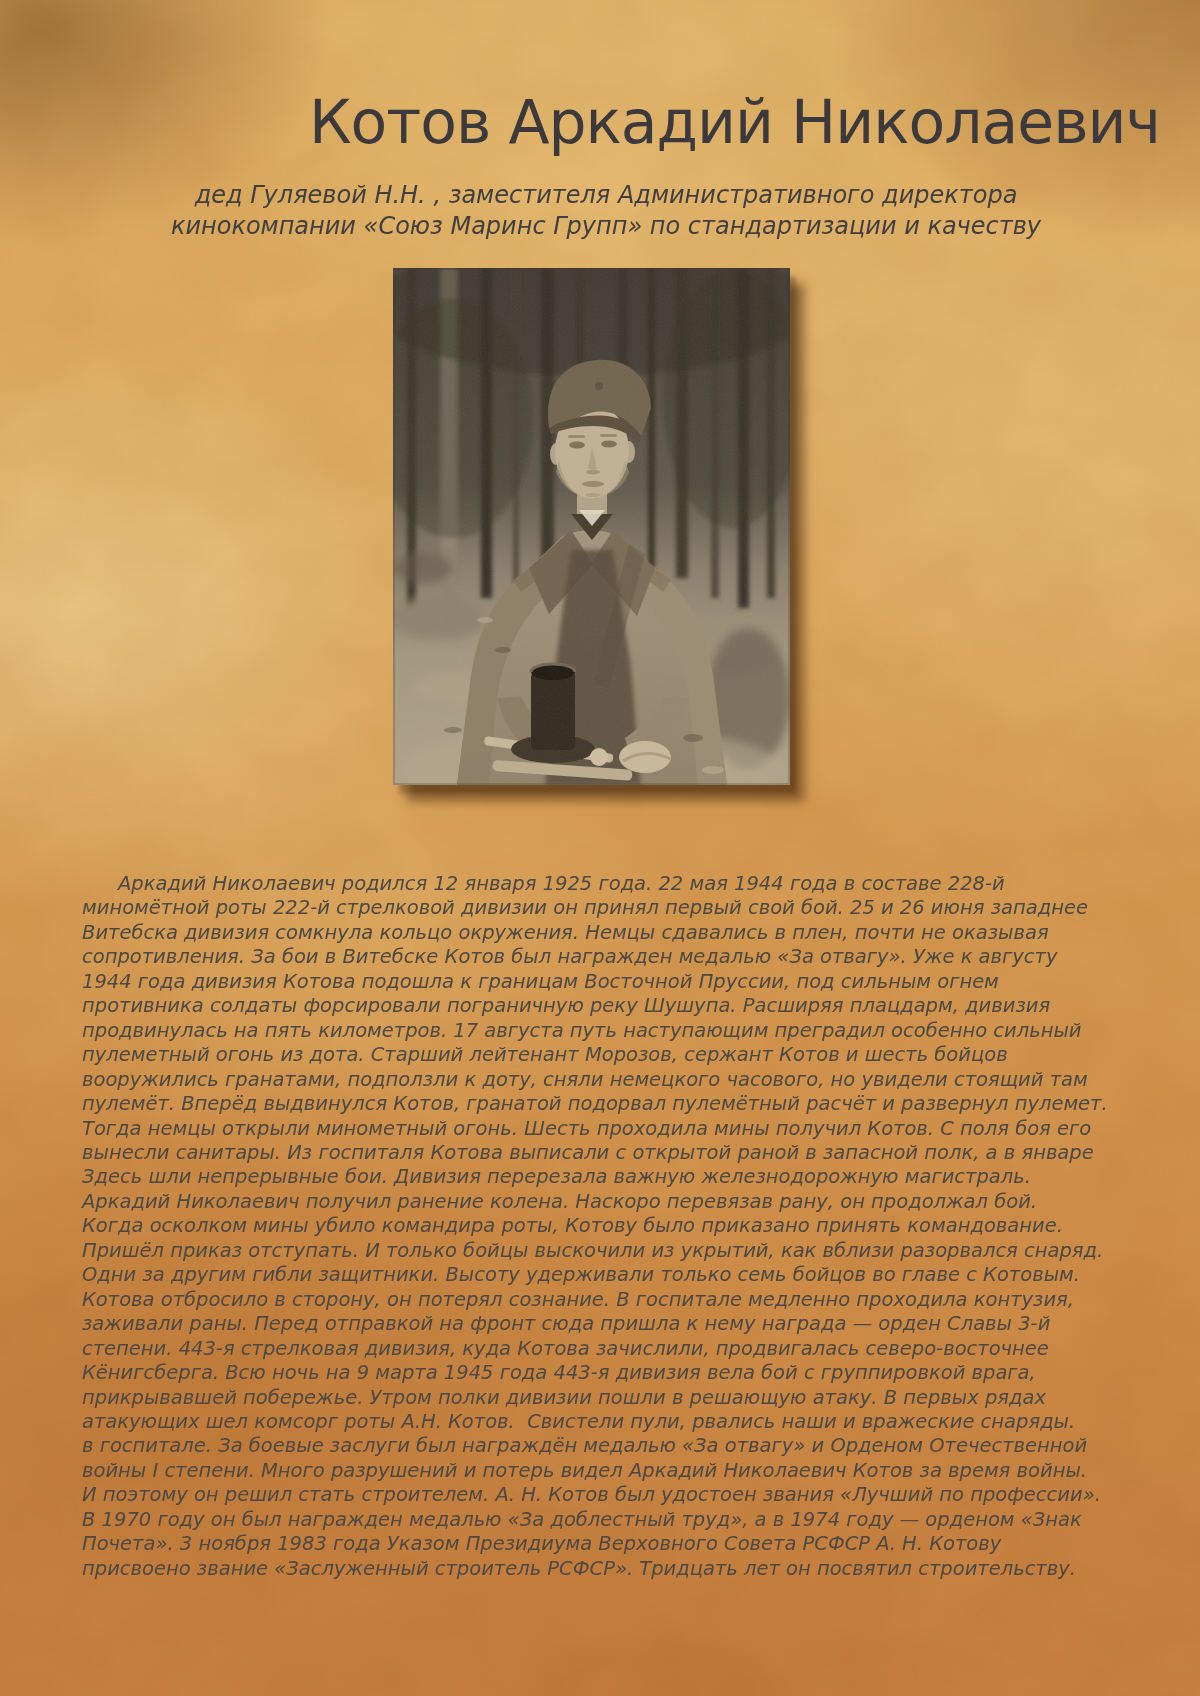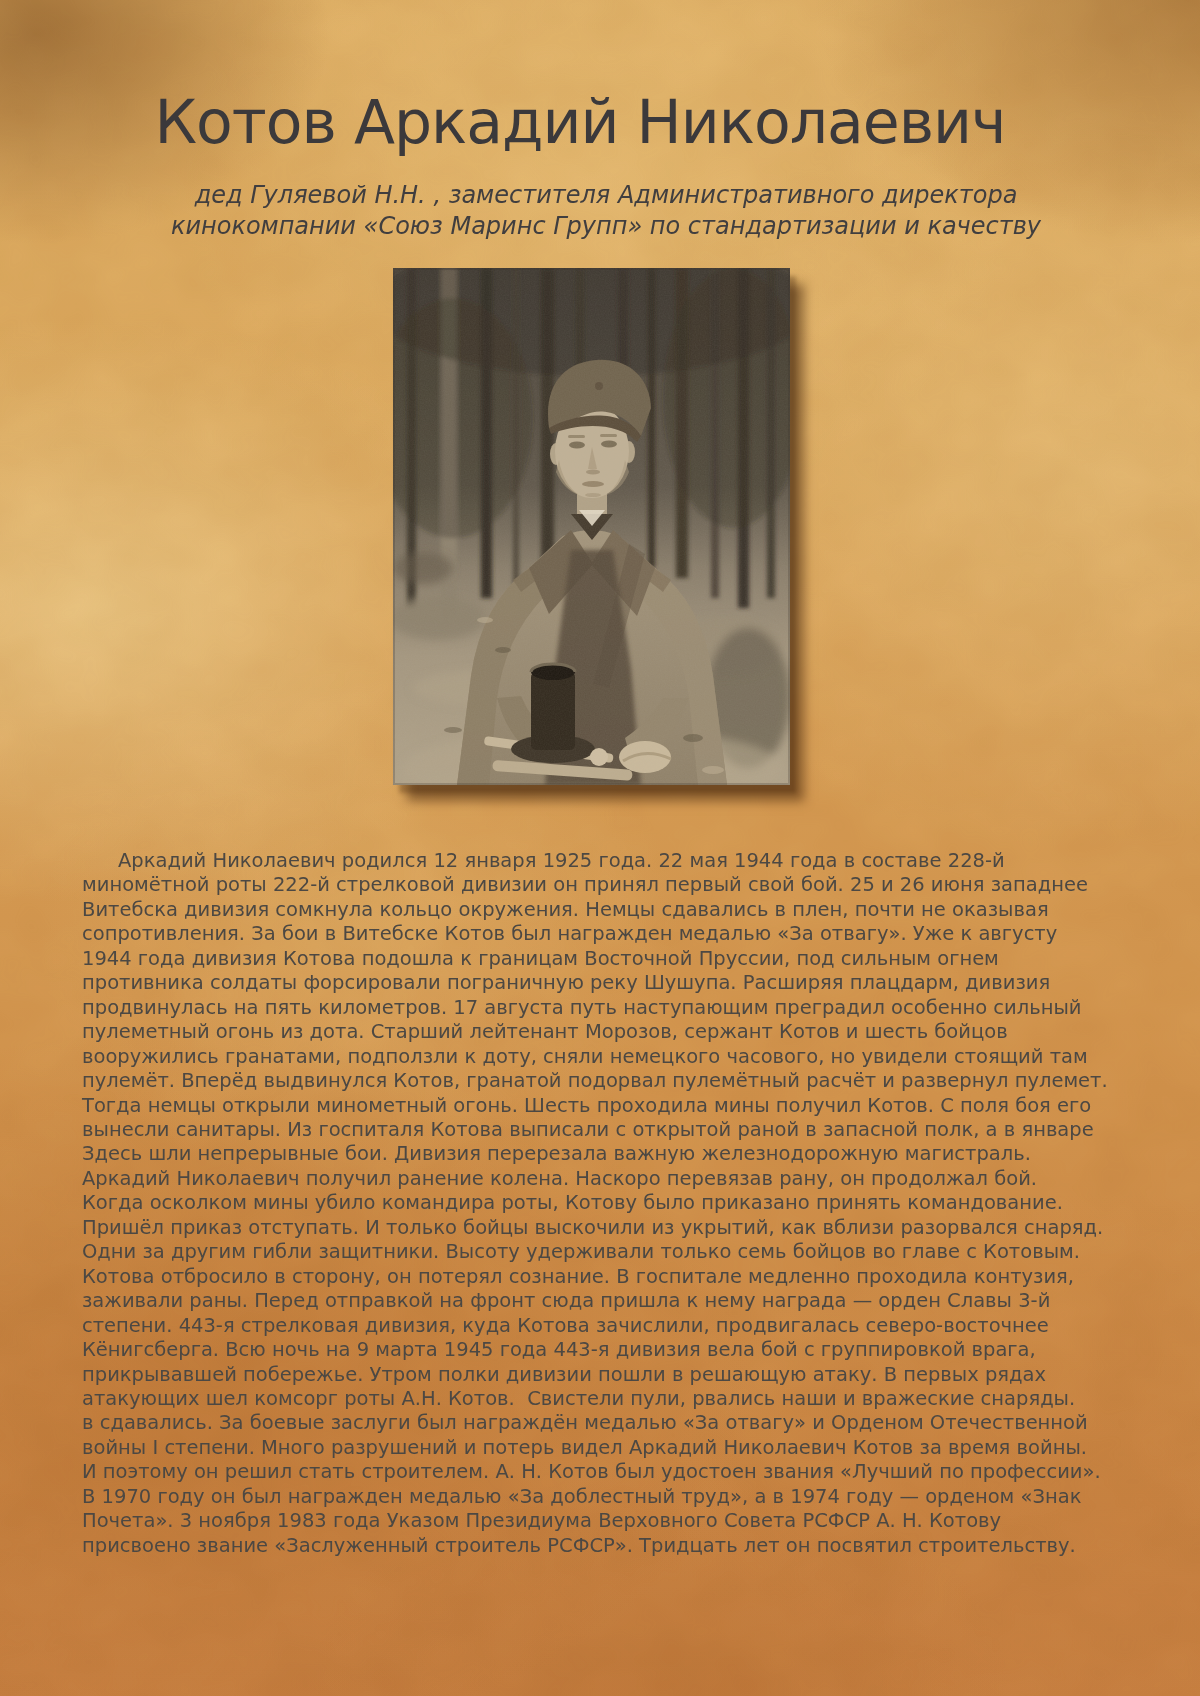--- a/index.html
+++ b/index.html
@@ -14,36 +14,36 @@
       radial-gradient(560px 440px at 50% 11%, rgba(241,207,138,0.42), rgba(241,207,138,0) 75%),
       radial-gradient(460px 380px at 30% 55%, rgba(238,202,130,0.30), rgba(238,202,130,0) 70%),
       radial-gradient(820px 520px at 15% 82%, rgba(178,104,42,0.38), rgba(178,104,42,0) 70%),
       radial-gradient(640px 480px at 92% 90%, rgba(198,126,60,0.32), rgba(198,126,60,0) 70%),
       radial-gradient(500px 300px at 55% 99%, rgba(172,100,40,0.25), rgba(172,100,40,0) 70%),
       linear-gradient(178deg,#e0b167 0%,#ddaa5f 25%,#d9a057 45%,#d4964f 65%,#cd8a47 85%,#c98243 100%);
   }
   .texture{position:absolute;inset:0;z-index:1;mix-blend-mode:multiply;opacity:.5;pointer-events:none;}
   .content{position:absolute;inset:0;z-index:2;}
   h1.title{
-    position:absolute;top:90px;left:0;width:1160px;margin:0;text-align:center;
+    position:absolute;top:90px;left:0;width:1160px;margin:0;text-align:right;
     font-size:60px;line-height:64px;font-weight:400;letter-spacing:-1px;color:#3b393b;
   }
   .subtitle{
     position:absolute;top:174px;left:0;width:1200px;margin:6px;text-align:center;
     font-style:italic;font-size:24px;line-height:31px;font-weight:400;color:#403e3f;
   }
   .photo-frame{
     position:absolute;left:393px;top:268px;width:397px;height:517px;
     box-shadow:14px 16px 10px rgba(59,30,8,0.5), 6px 8px 4px rgba(59,30,8,0.28);
     background:#6b645a;
   }
   .photo-frame svg{display:block;}
   .article{
-    position:absolute;left:82px;top:849px;width:1076px;
-    font-size:19.5px;line-height:24.45px;color:#4c4843;
+    position:absolute;left:82px;top:872px;width:1076px;
+    font-size:19.5px;line-height:24.45px;color:#4c4843;font-style:italic;
   }
   .article .line{white-space:pre;}
   .article .line.first{text-indent:36px;}
 </style>
 </head>
 <body>
 
 <div class="page">
 
   <svg class="texture" width="1200" height="1696" aria-hidden="true">
@@ -194,21 +194,21 @@
         <div class="line">Аркадий Николаевич получил ранение колена. Наскоро перевязав рану, он продолжал бой.</div>
         <div class="line">Когда осколком мины убило командира роты, Котову было приказано принять командование.</div>
         <div class="line">Пришёл приказ отступать. И только бойцы выскочили из укрытий, как вблизи разорвался снаряд.</div>
         <div class="line">Одни за другим гибли защитники. Высоту удерживали только семь бойцов во главе с Котовым.</div>
         <div class="line">Котова отбросило в сторону, он потерял сознание. В госпитале медленно проходила контузия,</div>
         <div class="line">заживали раны. Перед отправкой на фронт сюда пришла к нему награда — орден Славы 3-й</div>
         <div class="line">степени. 443-я стрелковая дивизия, куда Котова зачислили, продвигалась северо-восточнее</div>
         <div class="line">Кёнигсберга. Всю ночь на 9 марта 1945 года 443-я дивизия вела бой с группировкой врага,</div>
         <div class="line">прикрывавшей побережье. Утром полки дивизии пошли в решающую атаку. В первых рядах</div>
         <div class="line">атакующих шел комсорг роты А.Н. Котов.  Свистели пули, рвались наши и вражеские снаряды.</div>
-        <div class="line">в сдавались. За боевые заслуги был награждён медалью «За отвагу» и Орденом Отечественной</div>
+        <div class="line">в госпитале. За боевые заслуги был награждён медалью «За отвагу» и Орденом Отечественной</div>
         <div class="line">войны I степени. Много разрушений и потерь видел Аркадий Николаевич Котов за время войны.</div>
         <div class="line">И поэтому он решил стать строителем. А. Н. Котов был удостоен звания «Лучший по профессии».</div>
         <div class="line">В 1970 году он был награжден медалью «За доблестный труд», а в 1974 году — орденом «Знак</div>
         <div class="line">Почета». 3 ноября 1983 года Указом Президиума Верховного Совета РСФСР А. Н. Котову</div>
         <div class="line">присвоено звание «Заслуженный строитель РСФСР». Тридцать лет он посвятил строительству.</div>
       </div>
 
   </div>
 </div>
 

